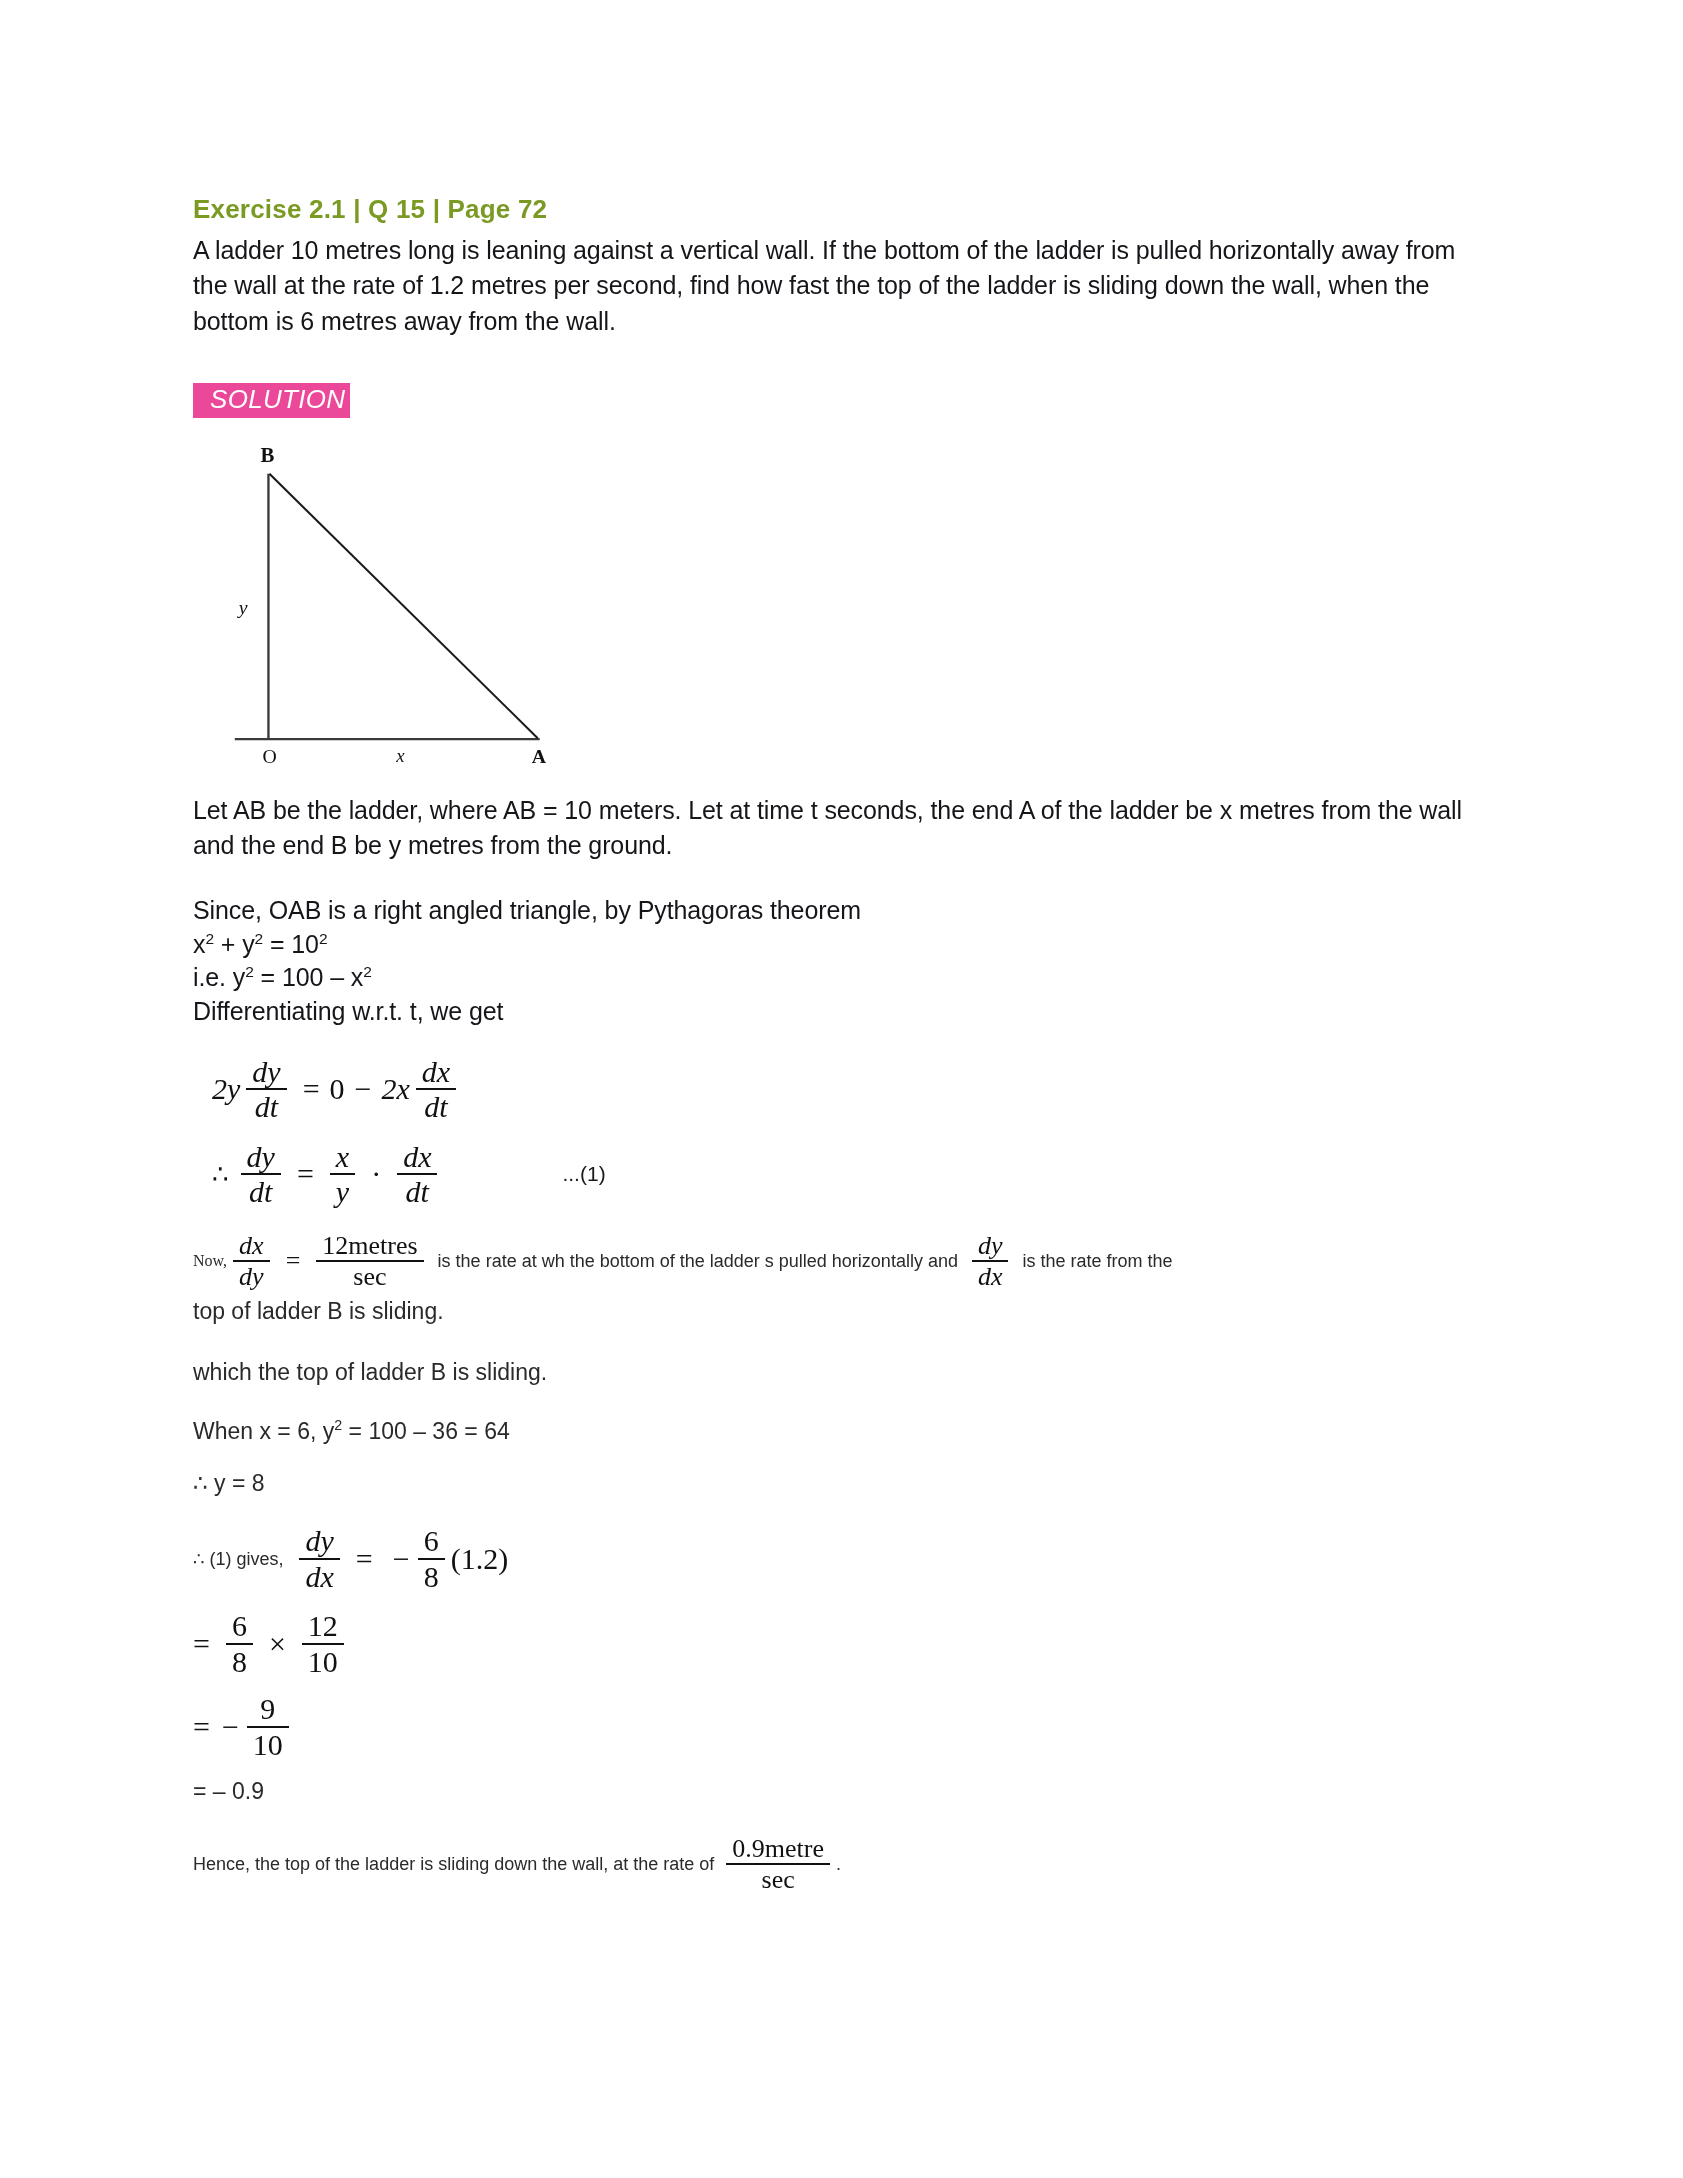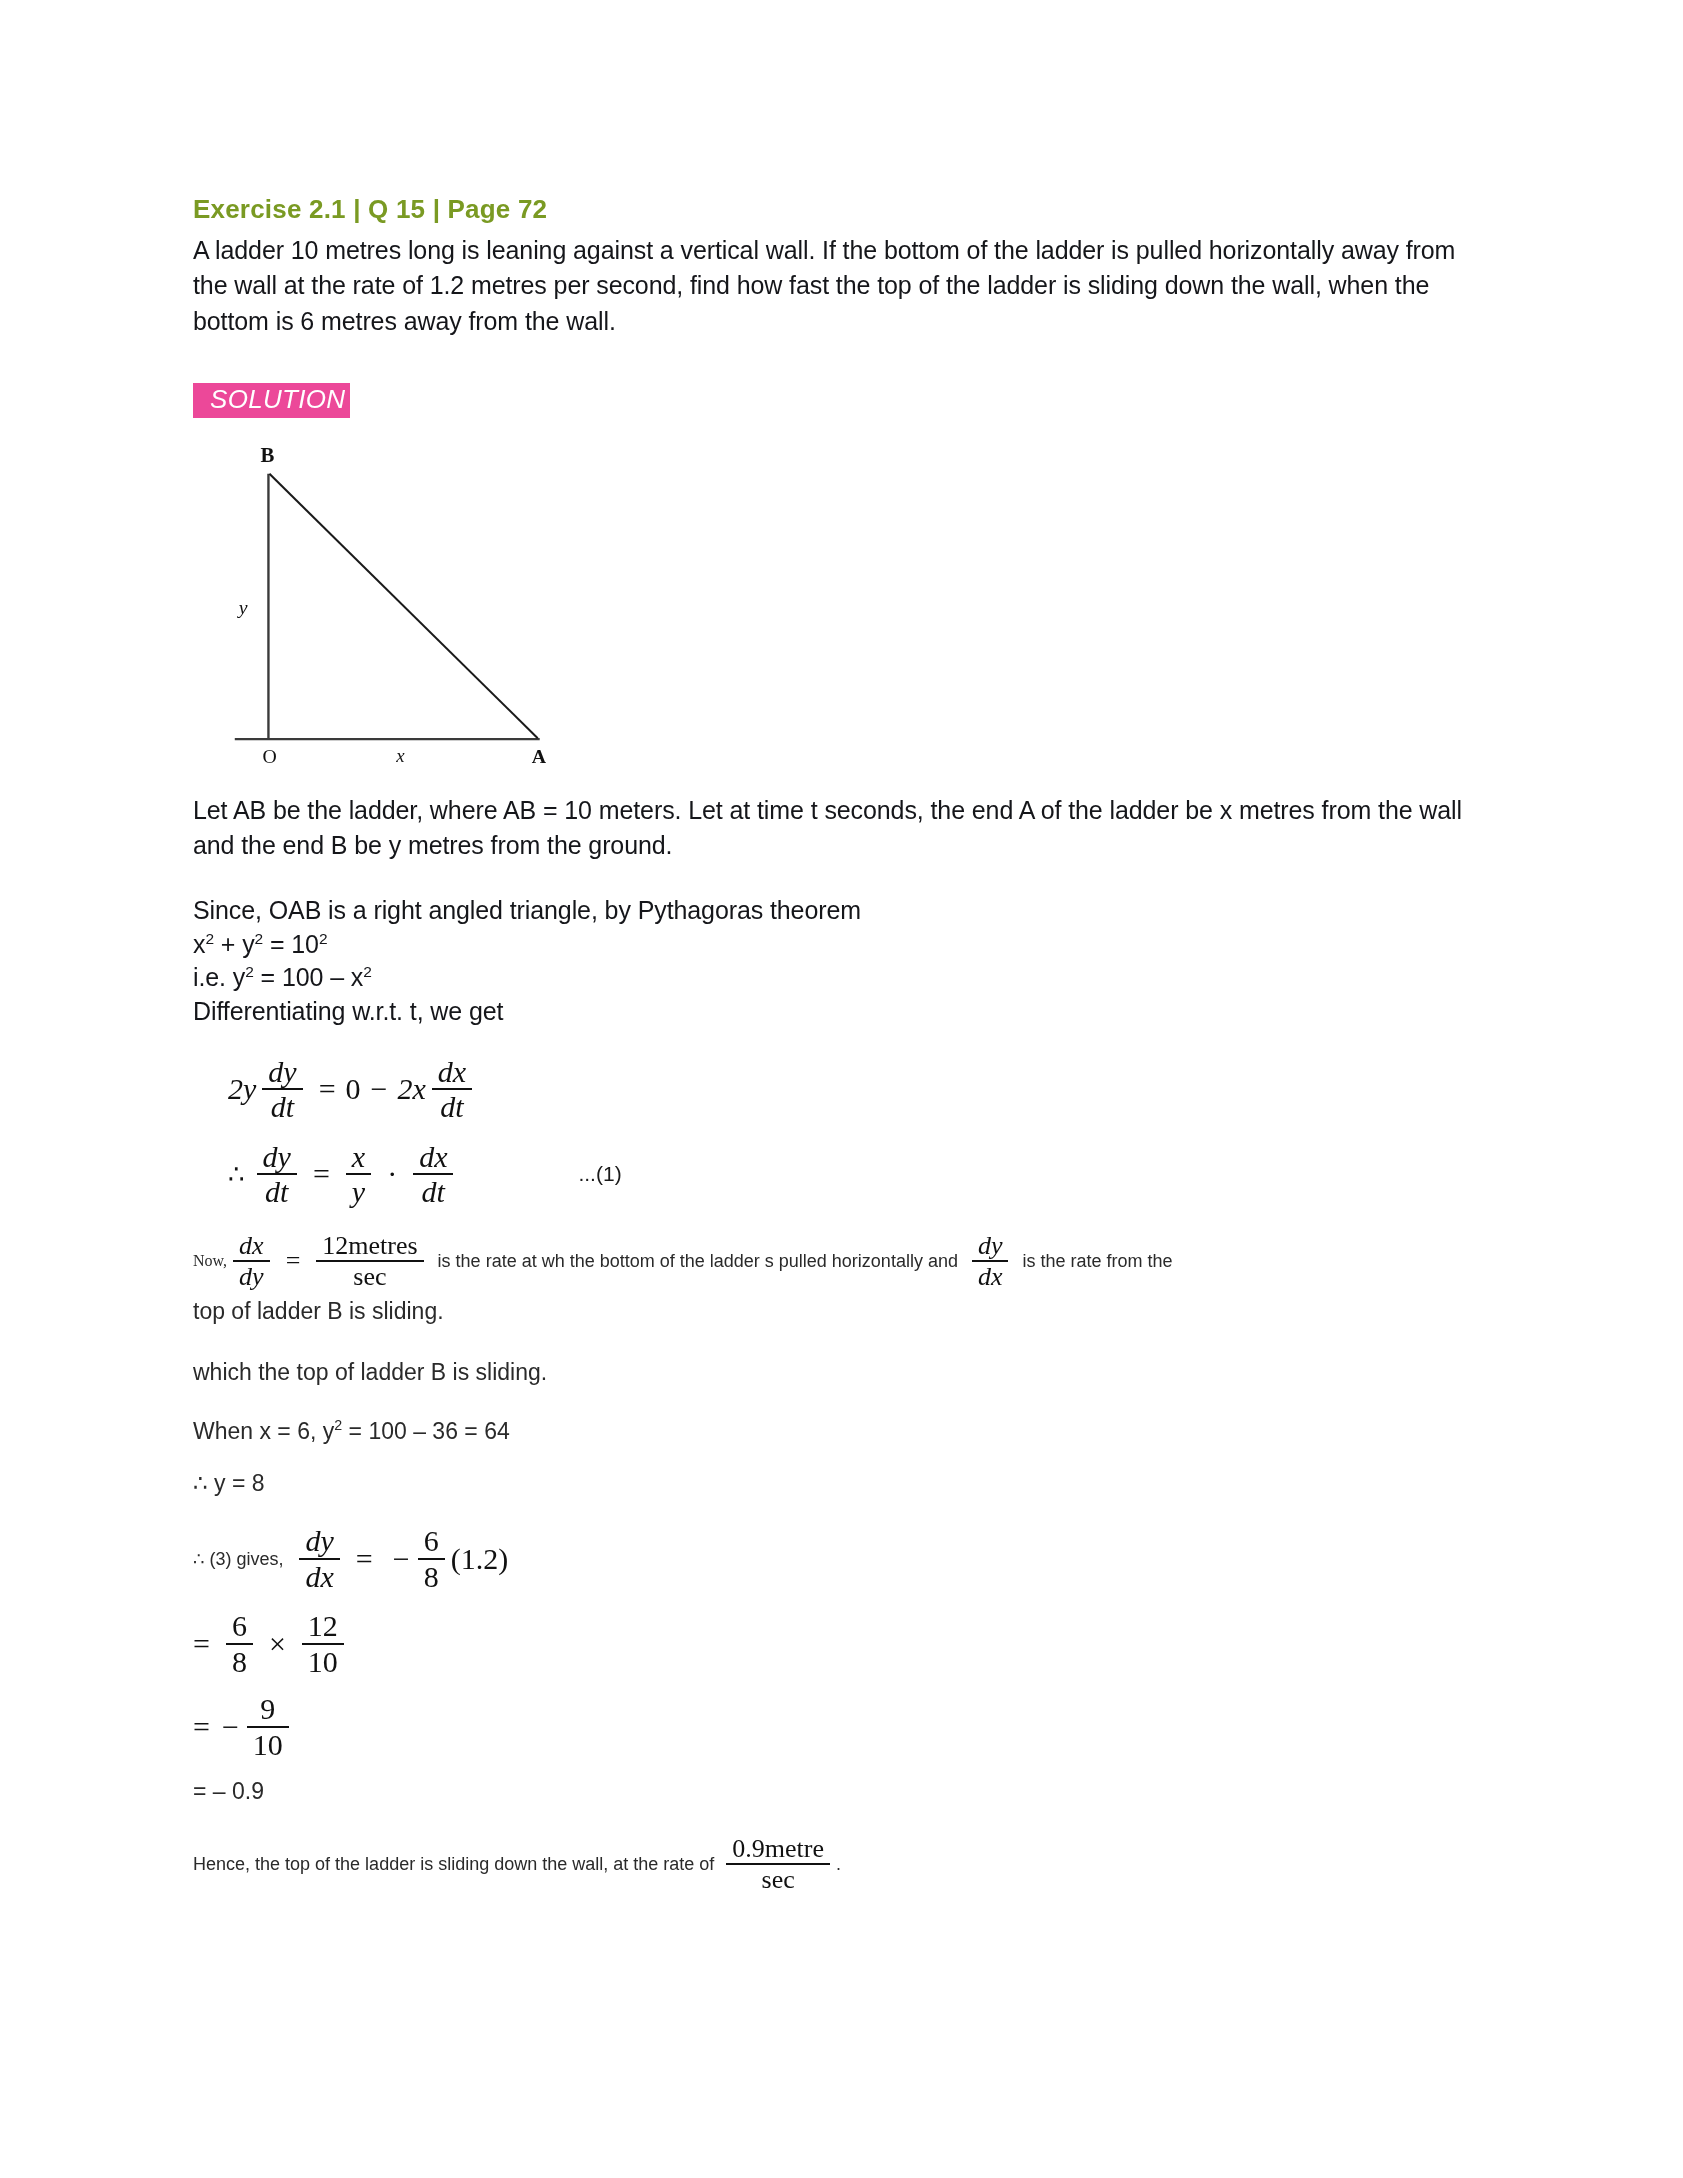--- a/index.html
+++ b/index.html
@@ -125,21 +125,21 @@
     white-space: nowrap;
   }
   .frac .bar {
     display: block;
     width: 100%;
     height: 2px;
     background: #111;
   }
   .frac.sm { font-size: 26px; }
 
-  .eq-row { margin-left: 35px; }
+  .eq-row { margin-left: 19px; }
 
   .eqnum {
     font-family: "Liberation Sans", sans-serif;
     font-size: 21px;
     margin-left: 119px;
     color: #1a1a1a;
   }
 
   .inline-text {
     font-family: "Liberation Sans", sans-serif;
@@ -270,21 +270,21 @@
 
     <div class="para small" style="margin-top:28px;">which the top of ladder B is sliding.</div>
 
     <div class="para small" style="margin-top:26px;">
       <span>When x = 6, y</span><sup>2</sup><span> = 100 – 36 = 64</span>
     </div>
 
     <div class="para small" style="margin-top:20px;">∴ y = 8</div>
 
     <div class="math flowline" style="margin-top:24px;">
-      <span class="inline-text" style="margin-right:10px;">∴ (3) gives,</span>
+      <span class="inline-text" style="margin-right:10px;">∴ (1) gives,</span>
       <span class="frac">
         <span class="num it">dy</span>
         <span class="bar"></span>
         <span class="den it">dx</span>
       </span>
       <span class="op">=</span>
       <span class="op" style="margin-right:2px;">−</span>
       <span class="frac">
         <span class="num">6</span>
         <span class="bar"></span>

